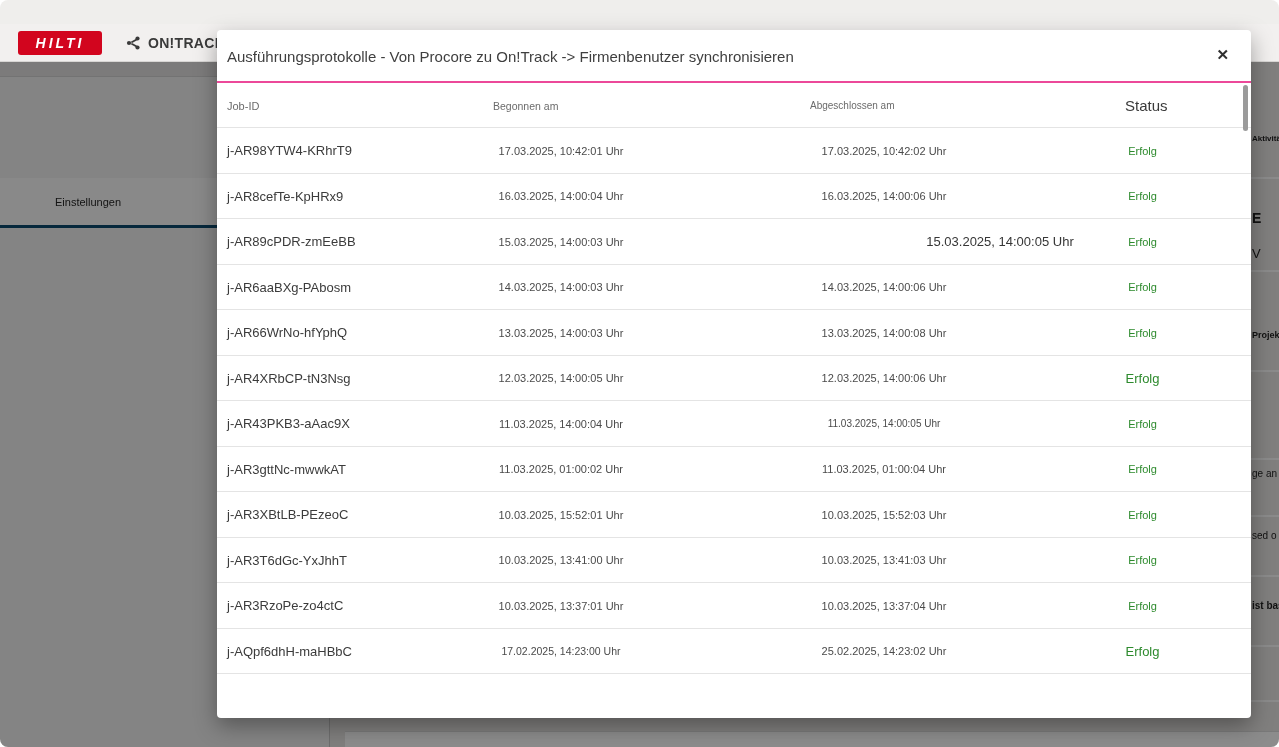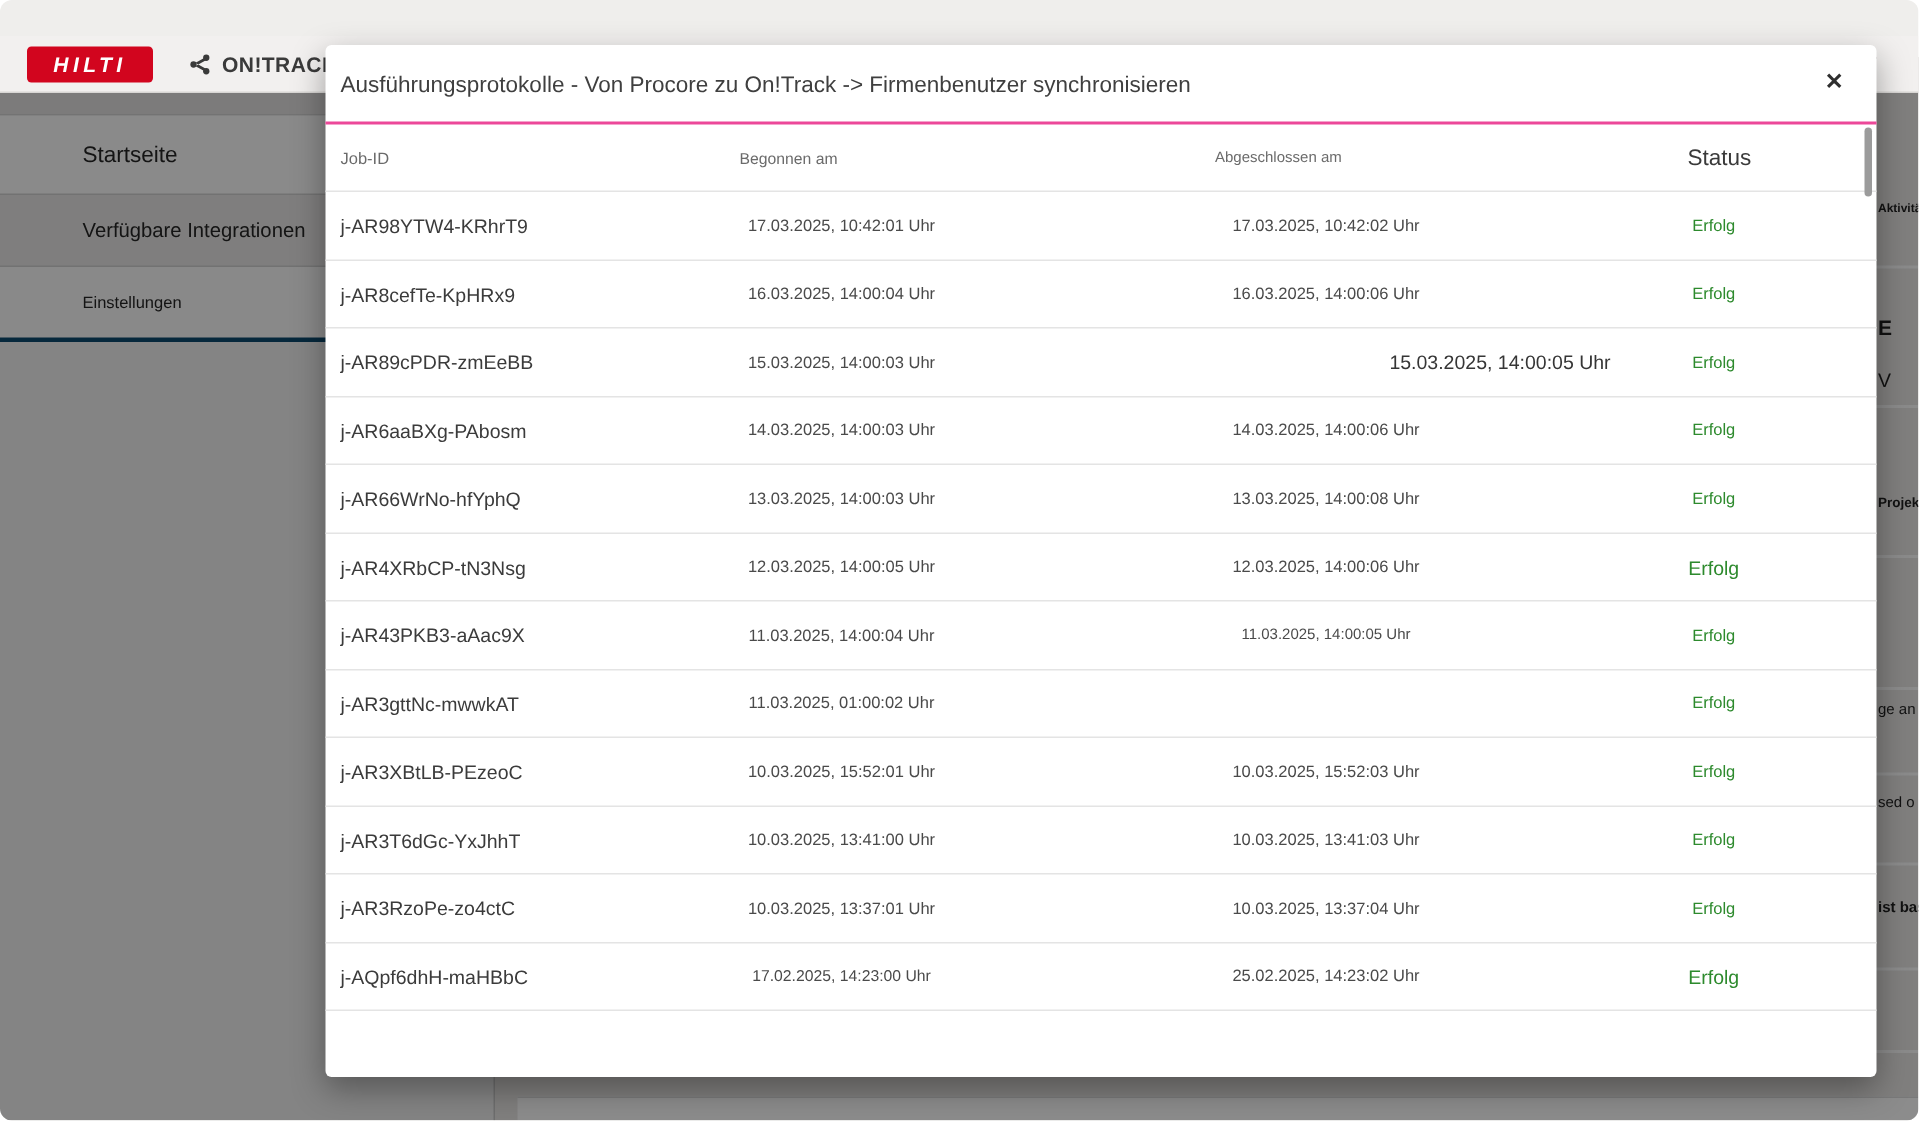--- a/index.html
+++ b/index.html
@@ -79,26 +79,20 @@
   .ic{display:inline-block;}
 </style>
 </head>
 <body>
 
 <div class="page">
 
   <div class="under">
     <div class="sb">
       <div class="sb-top"></div>
-      <div class="sb-item sb-i1">
-          <span>Startseite</span>
-        </div>
-      <div class="sb-item sb-i2">
-          <span>Verfügbare Integrationen</span>
-        </div>
       <div class="sb-item sb-i3">
           <span>Einstellungen</span>
         </div>
     </div>
     <div class="main-under">
       <div class="m-line" style="top:139px"></div>
       <div class="m-line" style="top:232px"></div>
       <div class="m-line" style="top:332px"></div>
       <div class="m-line" style="top:420px"></div>
       <div class="m-line" style="top:477px"></div>
@@ -196,20 +190,21 @@
       </div>
       <div class="row">
         <span class="cell c-id">j-AR43PKB3-aAac9X</span>
         <span class="cell c-start">11.03.2025, 14:00:04 Uhr</span>
         <span class="cell c-end">11.03.2025, 14:00:05 Uhr</span>
         <span class="cell c-status">Erfolg</span>
       </div>
       <div class="row">
         <span class="cell c-id">j-AR3gttNc-mwwkAT</span>
         <span class="cell c-start">11.03.2025, 01:00:02 Uhr</span>
+        <span class="cell c-end">11.03.2025, 01:00:04 Uhr</span>
         <span class="cell c-status">Erfolg</span>
       </div>
       <div class="row">
         <span class="cell c-id">j-AR3XBtLB-PEzeoC</span>
         <span class="cell c-start">10.03.2025, 15:52:01 Uhr</span>
         <span class="cell c-end">10.03.2025, 15:52:03 Uhr</span>
         <span class="cell c-status">Erfolg</span>
       </div>
       <div class="row">
         <span class="cell c-id">j-AR3T6dGc-YxJhhT</span>

